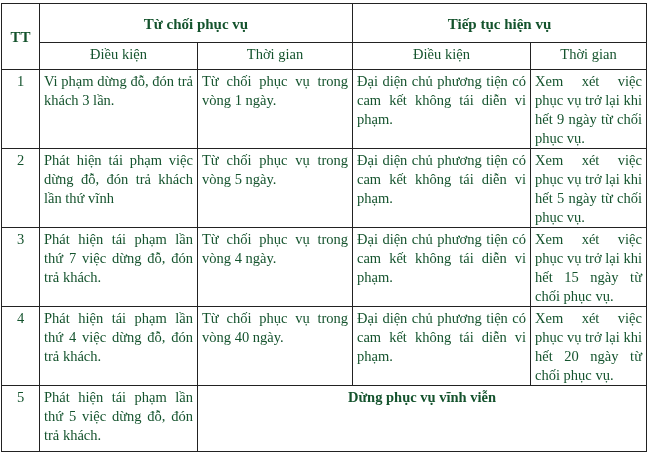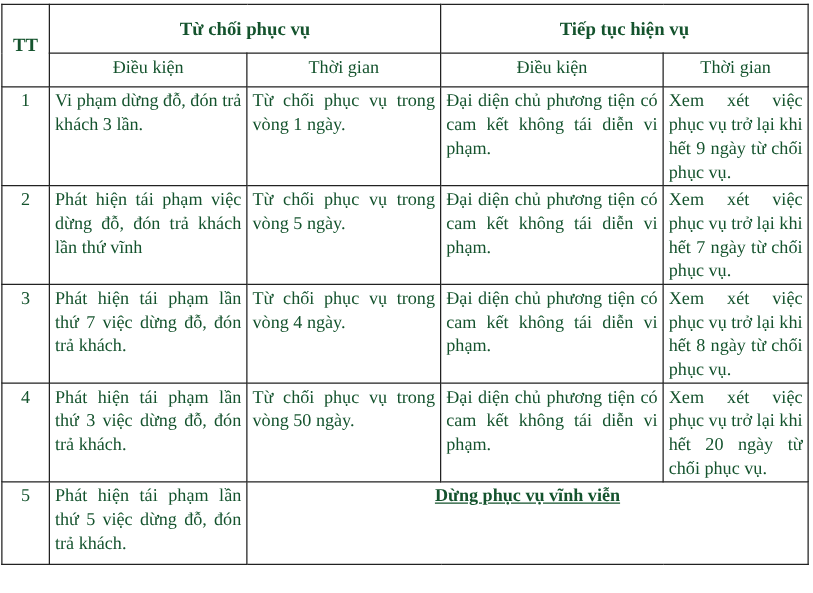--- a/index.html
+++ b/index.html
@@ -17,21 +17,21 @@
       padding: 2px 4px 0 4px;
       line-height: 19px;
     }
     th { font-weight: bold; font-size: 15px; }
     .h1 th.top { height: 36px; vertical-align: middle; text-align: center; }
     .h2 td { text-align: center; height: 24px; padding-top: 2px; margin-top: 16px; }
     td.num { text-align: center; }
     td.just { text-align: justify; text-align-last: left; }
     .r { height: 77px; }
     .r5 { height: 66px; }
-    td.perm { text-align: center; vertical-align: middle; font-weight: bold; text-decoration: underline; }
+    td.perm { text-align: center; vertical-align: middle; font-weight: bold; }
   </style>
 </head>
 <body>
 
 <table class="main">
   <colgroup>
     <col style="width:38px">
     <col style="width:158px">
     <col style="width:155px">
     <col style="width:178px">
@@ -55,33 +55,33 @@
     <td class="just">Vi phạm dừng đỗ, đón trả khách 3 lần.</td>
     <td class="just">Từ chối phục vụ trong vòng 1 ngày.</td>
     <td class="just">Đại diện chủ phương tiện có cam kết không tái diễn vi phạm.</td>
     <td class="just">Xem xét việc phục vụ trở lại khi hết 9 ngày từ chối phục vụ.</td>
   </tr>
   <tr class="r">
     <td class="num">2</td>
     <td class="just">Phát hiện tái phạm việc dừng đỗ, đón trả khách lần thứ vĩnh</td>
     <td class="just">Từ chối phục vụ trong vòng 5 ngày.</td>
     <td class="just">Đại diện chủ phương tiện có cam kết không tái diễn vi phạm.</td>
-    <td class="just">Xem xét việc phục vụ trở lại khi hết 7 ngày từ chối phục vụ.</td>
+    <td class="just">Xem xét việc phục vụ trở lại khi hết 5 ngày từ chối phục vụ.</td>
   </tr>
   <tr class="r">
     <td class="num">3</td>
     <td class="just">Phát hiện tái phạm lần thứ 7 việc dừng đỗ, đón trả khách.</td>
     <td class="just">Từ chối phục vụ trong vòng 4 ngày.</td>
     <td class="just">Đại diện chủ phương tiện có cam kết không tái diễn vi phạm.</td>
-    <td class="just">Xem xét việc phục vụ trở lại khi hết 8 ngày từ chối phục vụ.</td>
+    <td class="just">Xem xét việc phục vụ trở lại khi hết 15 ngày từ chối phục vụ.</td>
   </tr>
   <tr class="r">
     <td class="num">4</td>
-    <td class="just">Phát hiện tái phạm lần thứ 3 việc dừng đỗ, đón trả khách.</td>
-    <td class="just">Từ chối phục vụ trong vòng 50 ngày.</td>
+    <td class="just">Phát hiện tái phạm lần thứ 4 việc dừng đỗ, đón trả khách.</td>
+    <td class="just">Từ chối phục vụ trong vòng 40 ngày.</td>
     <td class="just">Đại diện chủ phương tiện có cam kết không tái diễn vi phạm.</td>
     <td class="just">Xem xét việc phục vụ trở lại khi hết 20 ngày từ chối phục vụ.</td>
   </tr>
   <tr class="r5">
     <td class="num">5</td>
     <td class="just">Phát hiện tái phạm lần thứ 5 việc dừng đỗ, đón trả khách.</td>
     <td class="perm" colspan="3">Dừng phục vụ vĩnh viễn</td>
   </tr>
 </tbody>
   </table>

